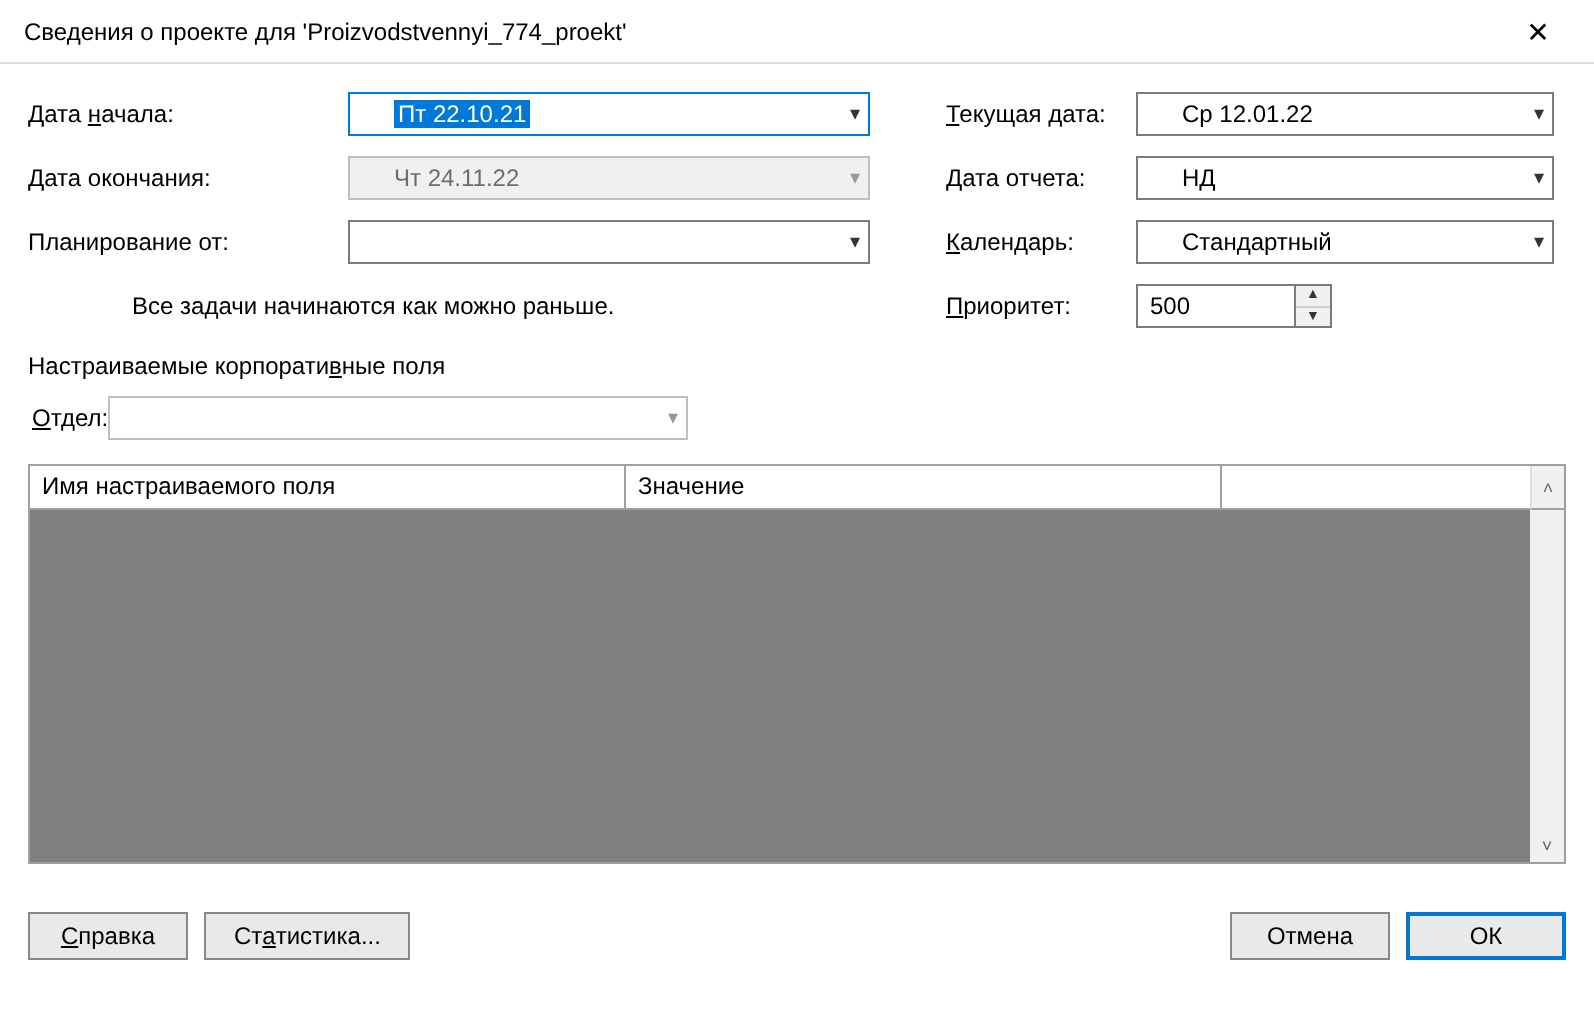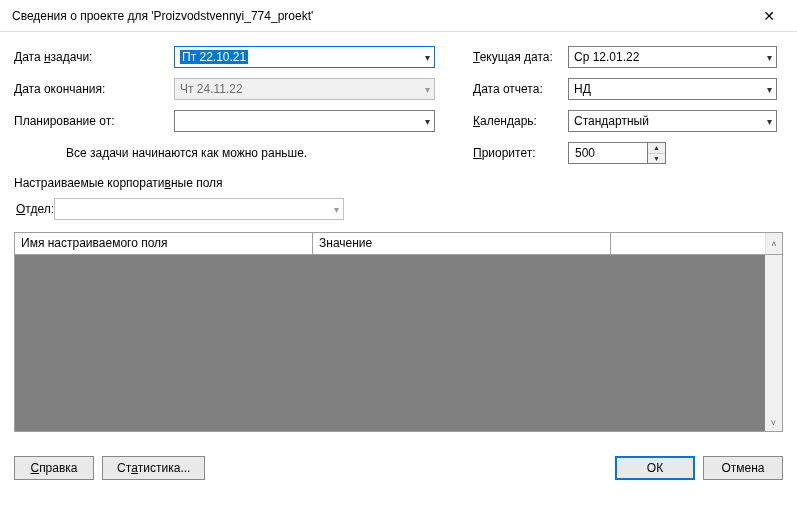--- a/index.html
+++ b/index.html
@@ -44,21 +44,21 @@
   .lbl { white-space: nowrap; }
   .lbl u { text-decoration: underline; }
   .spacer {}
   .combo {
     position: relative;
     height: 22px;
     border: 1px solid #7a7a7a;
     background: #fff;
     display: flex;
     align-items: center;
-    padding: 0 20px 0 5px;
+    padding: 0 20px 0 22px;
   }
   .combo.focused {
     border: 1px solid #0078d7;
   }
   .combo.focused .combo-text {
     background: #0078d7;
     color: #fff;
     padding: 0 2px;
   }
   .combo.disabled {
@@ -218,21 +218,21 @@
   <div class="close-btn">
     <span>✕</span>
   </div>
 </div>
 
 <div class="content">
 
   <div class="form-grid">
 
     <div class="lbl">
-      <span>Дата</span> <u>н</u><span>задачи:</span>
+      <span>Дата</span> <u>н</u><span>ачала:</span>
     </div>
     <div class="combo focused">
       <span class="combo-text">Пт 22.10.21</span>
       <span class="chev">▾</span>
     </div>
     <div class="spacer"></div>
     <div class="lbl">
       <span></span><u>Т</u><span>екущая дата:</span>
     </div>
     <div class="combo">
@@ -317,19 +317,19 @@
     <span></span>
       <u>С</u>
       <span>правка</span>
   </div>
   <div class="btn">
     <span>Ст</span>
       <u>а</u>
       <span>тистика...</span>
   </div>
   <div class="flex-spacer"></div>
+  <div class="btn">
+    <span>Отмена</span>
+  </div>
   <div class="btn primary">
     <span>ОК</span>
   </div>
-  <div class="btn">
-    <span>Отмена</span>
-  </div>
 </div>
 
 </body></html>

